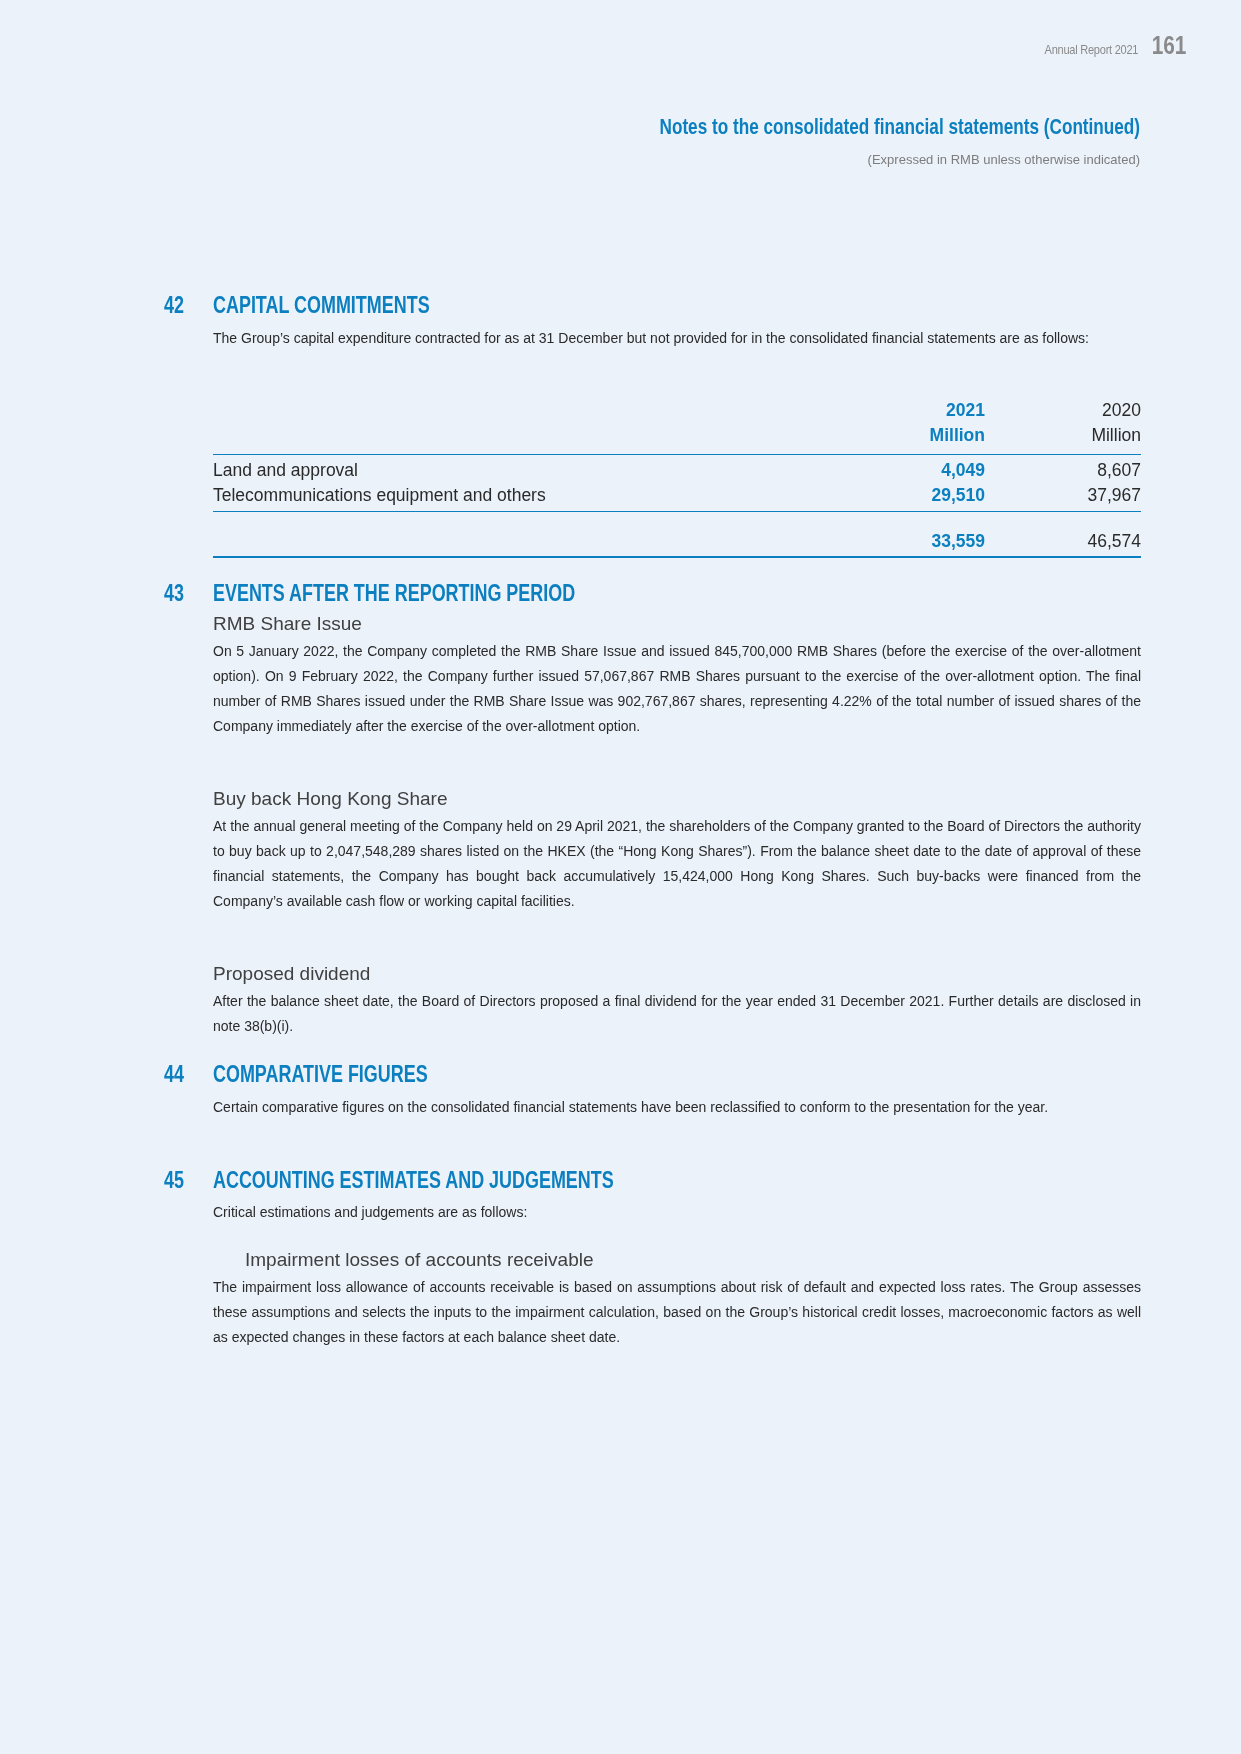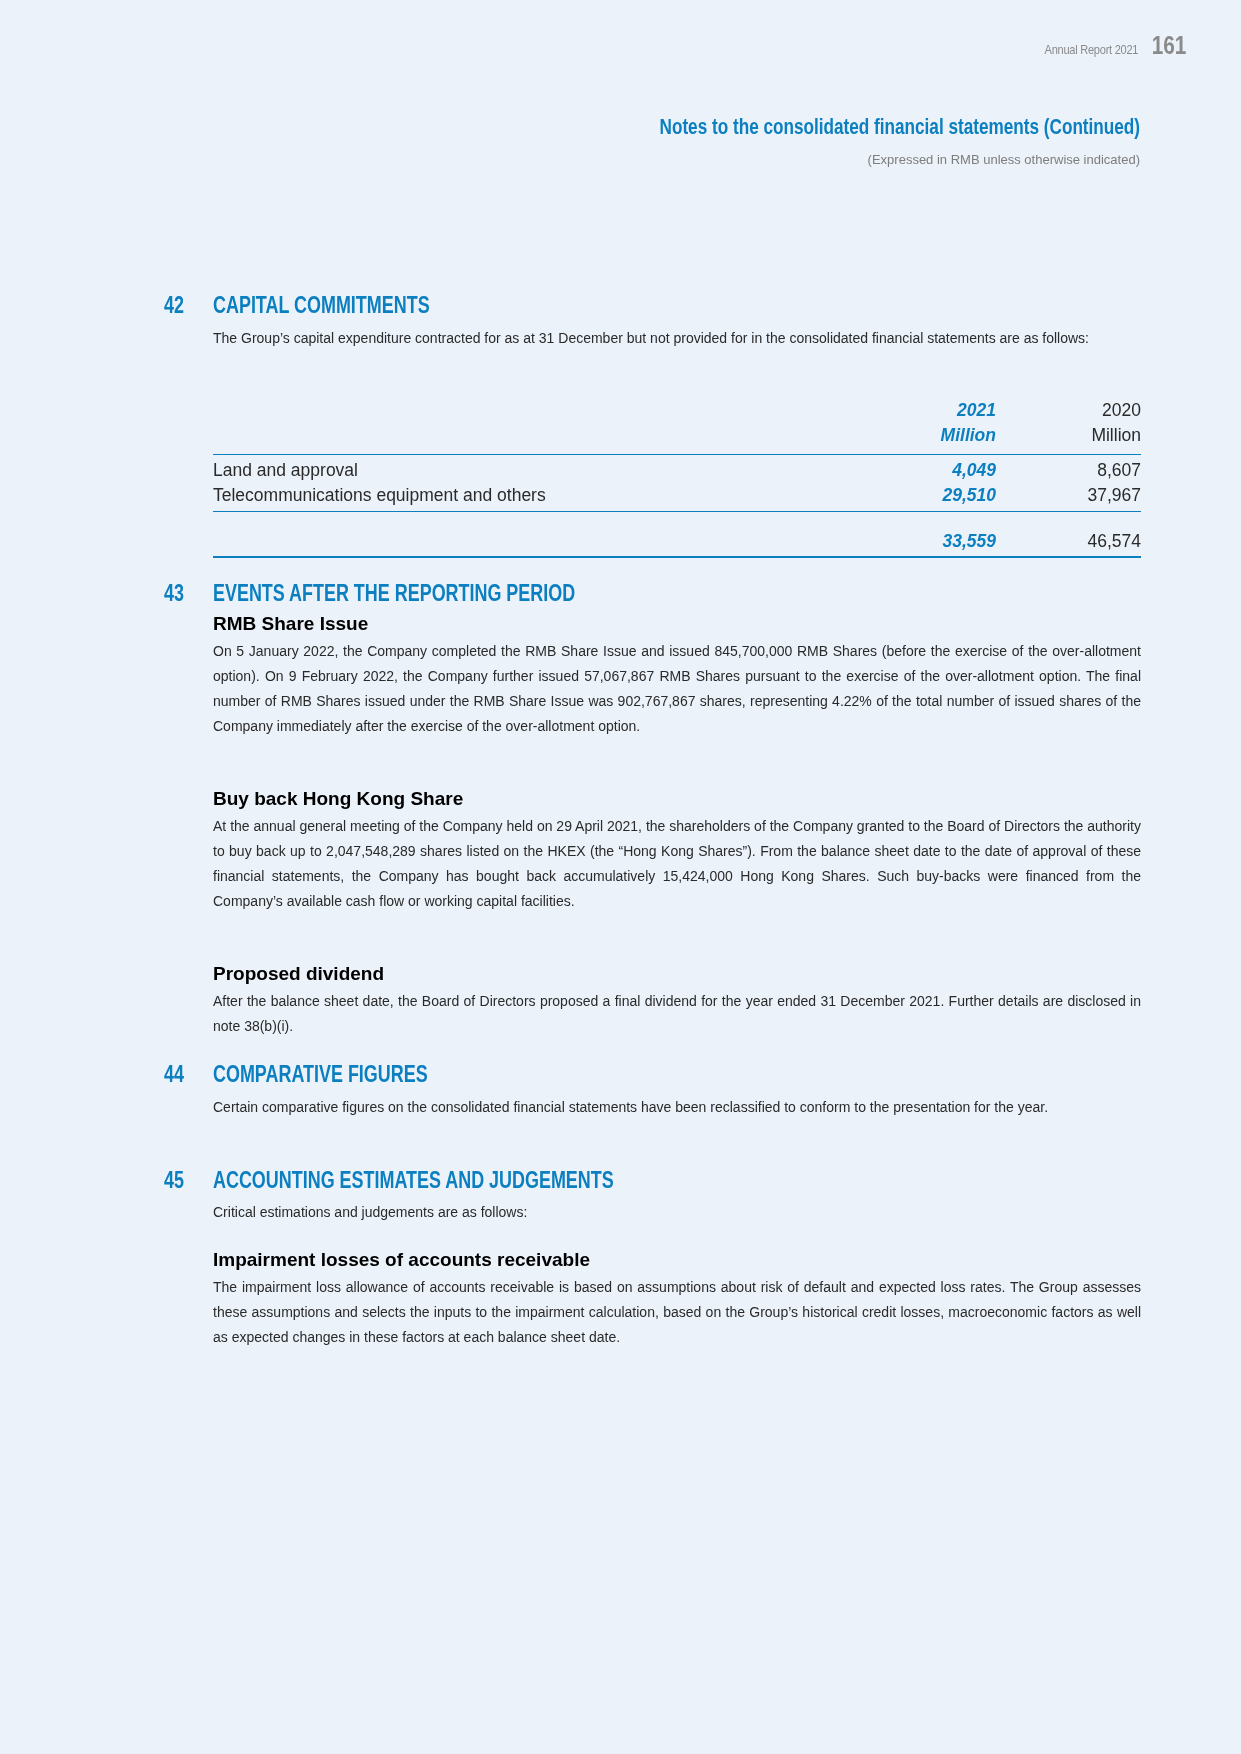--- a/index.html
+++ b/index.html
@@ -39,29 +39,29 @@
     transform: scaleX(0.78); transform-origin: left;
     white-space: nowrap;
   }
   .body-text {
     position: absolute; left: 213px; width: 928px;
     font-size: 14px; line-height: 25px;
     text-align: justify; color: #2a2a2a;
   }
   .sub-title {
     position: absolute; left: 213px;
-    color: #000000; font-size: 19px; font-weight: bold;
+    color: #404040; font-size: 19px; font-weight: normal;
     white-space: nowrap;
     text-align: right;
   }
   
   .ctable { position: absolute; left: 213px; width: 928px; font-size: 17.5px; }
   .ctable .row { position: absolute; left: 0; width: 928px; height: 25px; }
   .ctable .label { position: absolute; left: 0; white-space: nowrap; }
-  .ctable .c2021 { position: absolute; right: 145px; text-align: right; color: #0b7fbf; font-weight: bold; font-style: italic; }
+  .ctable .c2021 { position: absolute; right: 156px; text-align: right; color: #0b7fbf; font-weight: bold; }
   .ctable .c2020 { position: absolute; right: 0; text-align: right; color: #2a2a2a; }
   .rule { position: absolute; left: 0; width: 928px; background: #0b7fbf; }
   .rule.thin { height: 1px; }
   .rule.thick { height: 2px; }
 </style>
 </head>
 <body>
 
 <div class="header-meta">
   <span class="report">Annual Report 2021</span>
@@ -122,15 +122,15 @@
   <div class="sec-num" style="top:1061px;">44</div>
   <div class="sec-title" style="top:1061px;">COMPARATIVE FIGURES</div>
   <div class="body-text" style="top:1095px;">Certain comparative figures on the consolidated financial statements have been reclassified to conform to the presentation for the year.</div>
 </div>
 
 <div>
   <div class="sec-num" style="top:1167px;">45</div>
   <div class="sec-title" style="top:1167px;">ACCOUNTING ESTIMATES AND JUDGEMENTS</div>
   <div class="body-text" style="top:1200px;">Critical estimations and judgements are as follows:</div>
 
-  <div class="sub-title" style="top:1249px;">Impairment losses of accounts receivable</div>
+  <div class="sub-title" style="top:1249px;margin-left:32px;">Impairment losses of accounts receivable</div>
   <div class="body-text" style="top:1275px;">The impairment loss allowance of accounts receivable is based on assumptions about risk of default and expected loss rates. The Group assesses these assumptions and selects the inputs to the impairment calculation, based on the Group’s historical credit losses, macroeconomic factors as well as expected changes in these factors at each balance sheet date.</div>
 </div>
 
 </body></html>

